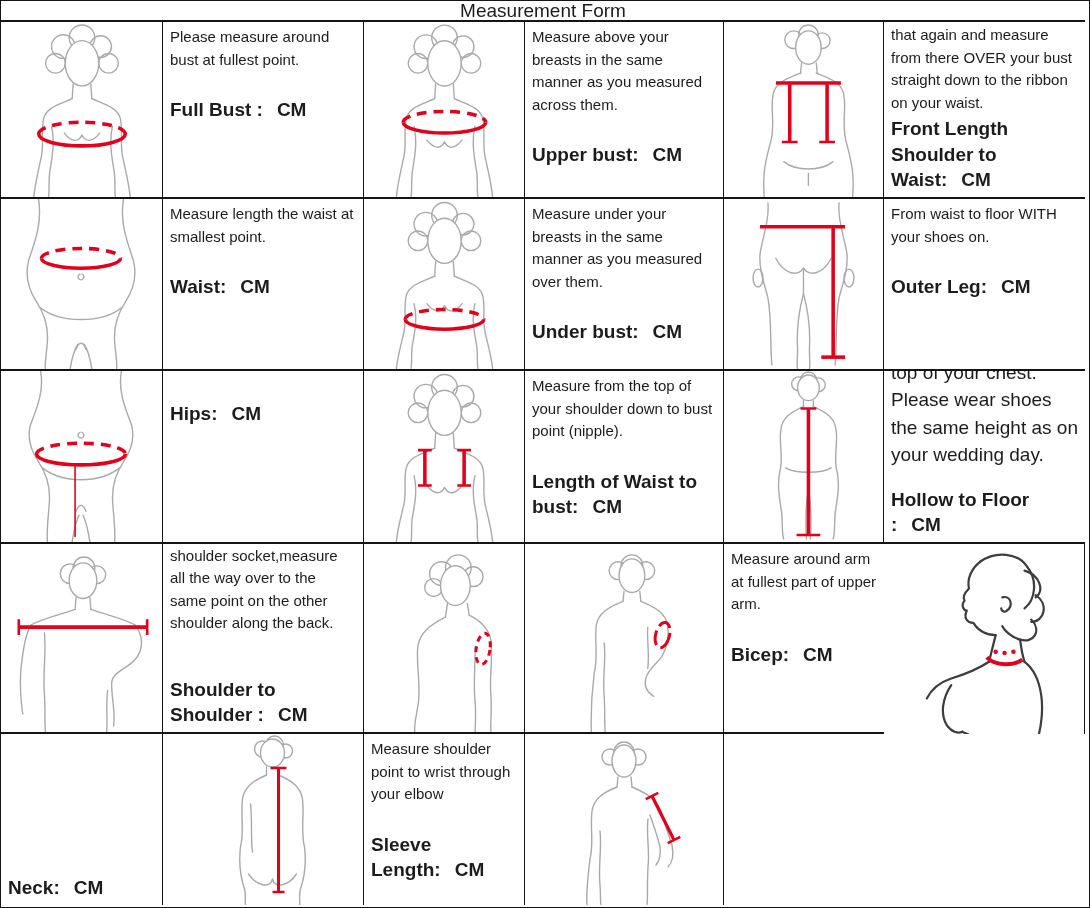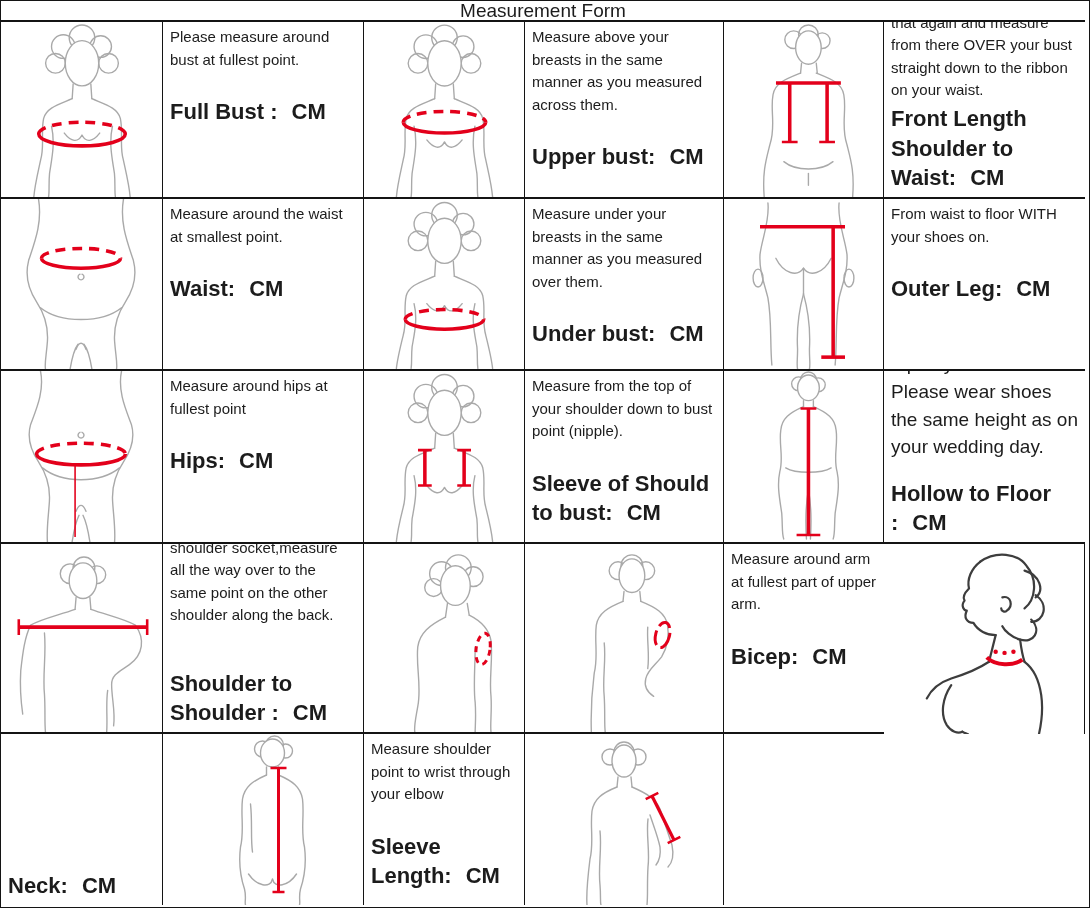--- a/index.html
+++ b/index.html
@@ -14,21 +14,21 @@
   .title{grid-column:1/-1;border-bottom:2px solid var(--border);display:flex;align-items:center;justify-content:center;
          font-weight:normal;font-size:19px}
   .cell{border-right:1px solid var(--border);border-bottom:2px solid var(--border);overflow:hidden}
   .cell.lastcol{border-right:none}
   .cell.lastrow{border-bottom:none}
   .fig{display:flex;align-items:center;justify-content:center}
   .fig svg{width:100%;height:100%;display:block}
   .text{display:flex;flex-direction:column;justify-content:flex-start;padding:4px 7px}
   .text.v-top{justify-content:flex-end;padding-top:6px}
   .body{font-size:15px;line-height:1.5}
-  .label{font-weight:bold;font-size:22px;margin-top:26px;line-height:1.35}
+  .label{font-weight:bold;font-size:19px;margin-top:26px;line-height:1.35}
   .v-top .label{margin-top:18px}
   .small .body{font-size:19px;line-height:1.45}
   .unit{margin-left:14px;font-weight:bold}
   
   svg .g{stroke:var(--figure-gray);fill:none;stroke-width:1.4;stroke-linecap:round;stroke-linejoin:round}
   svg .face{fill:#fff}
   svg .d{stroke:var(--sketch-dark);fill:none;stroke-width:2;stroke-linecap:round;stroke-linejoin:round}
   svg .r{stroke:var(--accent-red);fill:none;stroke-width:3.6;stroke-linecap:butt}
   svg .rthin{stroke:var(--accent-red);fill:none;stroke-width:1.6}
   svg .rt{stroke:var(--accent-red);fill:none;stroke-width:2.6}
@@ -124,21 +124,21 @@
         <path d="M80,76 a3,3 0 1 0 2,0"></path>
         <path d="M40,110 C60,126 102,126 122,110"></path>
         <path d="M76,152 C79,144 83,144 86,152"></path>
         <path d="M70,172 C72,160 74,152 78,147 M92,172 C90,160 88,152 84,147"></path>
       </g>
       <path class="r" d="M41,60 a40,10 0 0 0 80,0"></path>
       <path class="r dash" d="M41,60 a40,10 0 0 1 80,0"></path>
     </svg>
   </div>
   <div class="cell text">
-    <p class="body">Measure around the waist at smallest point.</p>
+    <p class="body">Measure length the waist at smallest point.</p>
     <p class="label"><span>Waist:</span><span class="unit">CM</span></p>
   </div>
 
   <div class="cell fig">
     <svg viewBox="0 0 163 172">
       <g class="g">
         <circle cx="63" cy="25" r="12"></circle>
           <circle cx="82" cy="16" r="13"></circle>
           <circle cx="101" cy="25" r="11"></circle>
         <circle cx="55" cy="42" r="10"></circle>
@@ -191,21 +191,20 @@
         <path d="M42,98 C62,114 100,114 120,98"></path>
         <path d="M76,142 C79,134 83,134 86,142"></path>
         <path d="M72,173 C74,160 76,152 79,146 M90,173 C88,160 86,152 83,146"></path>
       </g>
       <path class="r" d="M36,84 a45,11 0 0 0 90,0"></path>
       <path class="r dash" d="M36,84 a45,11 0 0 1 90,0"></path>
       <path class="rthin" d="M75,95 L75,168"></path>
     </svg>
   </div>
   <div class="cell text">
-    <p class="body">Measure around hips at fullest point</p>
     <p class="label"><span>Hips:</span><span class="unit">CM</span></p>
   </div>
 
   <div class="cell fig">
     <svg viewBox="0 0 163 173">
       <g class="g">
         <circle cx="63" cy="25" r="12"></circle>
           <circle cx="82" cy="16" r="13"></circle>
           <circle cx="101" cy="25" r="11"></circle>
         <circle cx="55" cy="42" r="10"></circle>
@@ -217,21 +216,21 @@
         <path d="M51,106 C55,122 51,138 49,150 C48,160 49,167 48,173"></path>
         <path d="M113,106 C109,122 113,138 115,150 C116,160 115,167 116,173"></path>
         <path d="M64,116 C71,125 78,126 82,118 C86,126 93,125 100,116"></path>
       </g>
       <path class="r" d="M62,80 L62,116 M102,80 L102,116"></path>
       <path class="rt" d="M55,80 L69,80 M55,116 L69,116 M95,80 L109,80 M95,116 L109,116"></path>
     </svg>
   </div>
   <div class="cell text">
     <p class="body">Measure from the top of your shoulder down to bust point (nipple).</p>
-    <p class="label"><span>Sleeve of Should to bust:</span><span class="unit">CM</span></p>
+    <p class="label"><span>Length of Waist to bust:</span><span class="unit">CM</span></p>
   </div>
 
   <div class="cell fig">
     <svg viewBox="0 0 160 173">
       <g class="g">
         <circle cx="75" cy="13" r="7"></circle>
           <circle cx="85" cy="9" r="8"></circle>
           <circle cx="95" cy="14" r="7"></circle>
         <ellipse class="face" cx="85" cy="17" rx="11" ry="13"></ellipse>
         <path d="M80,30 L80,36 M90,30 L90,36"></path>

